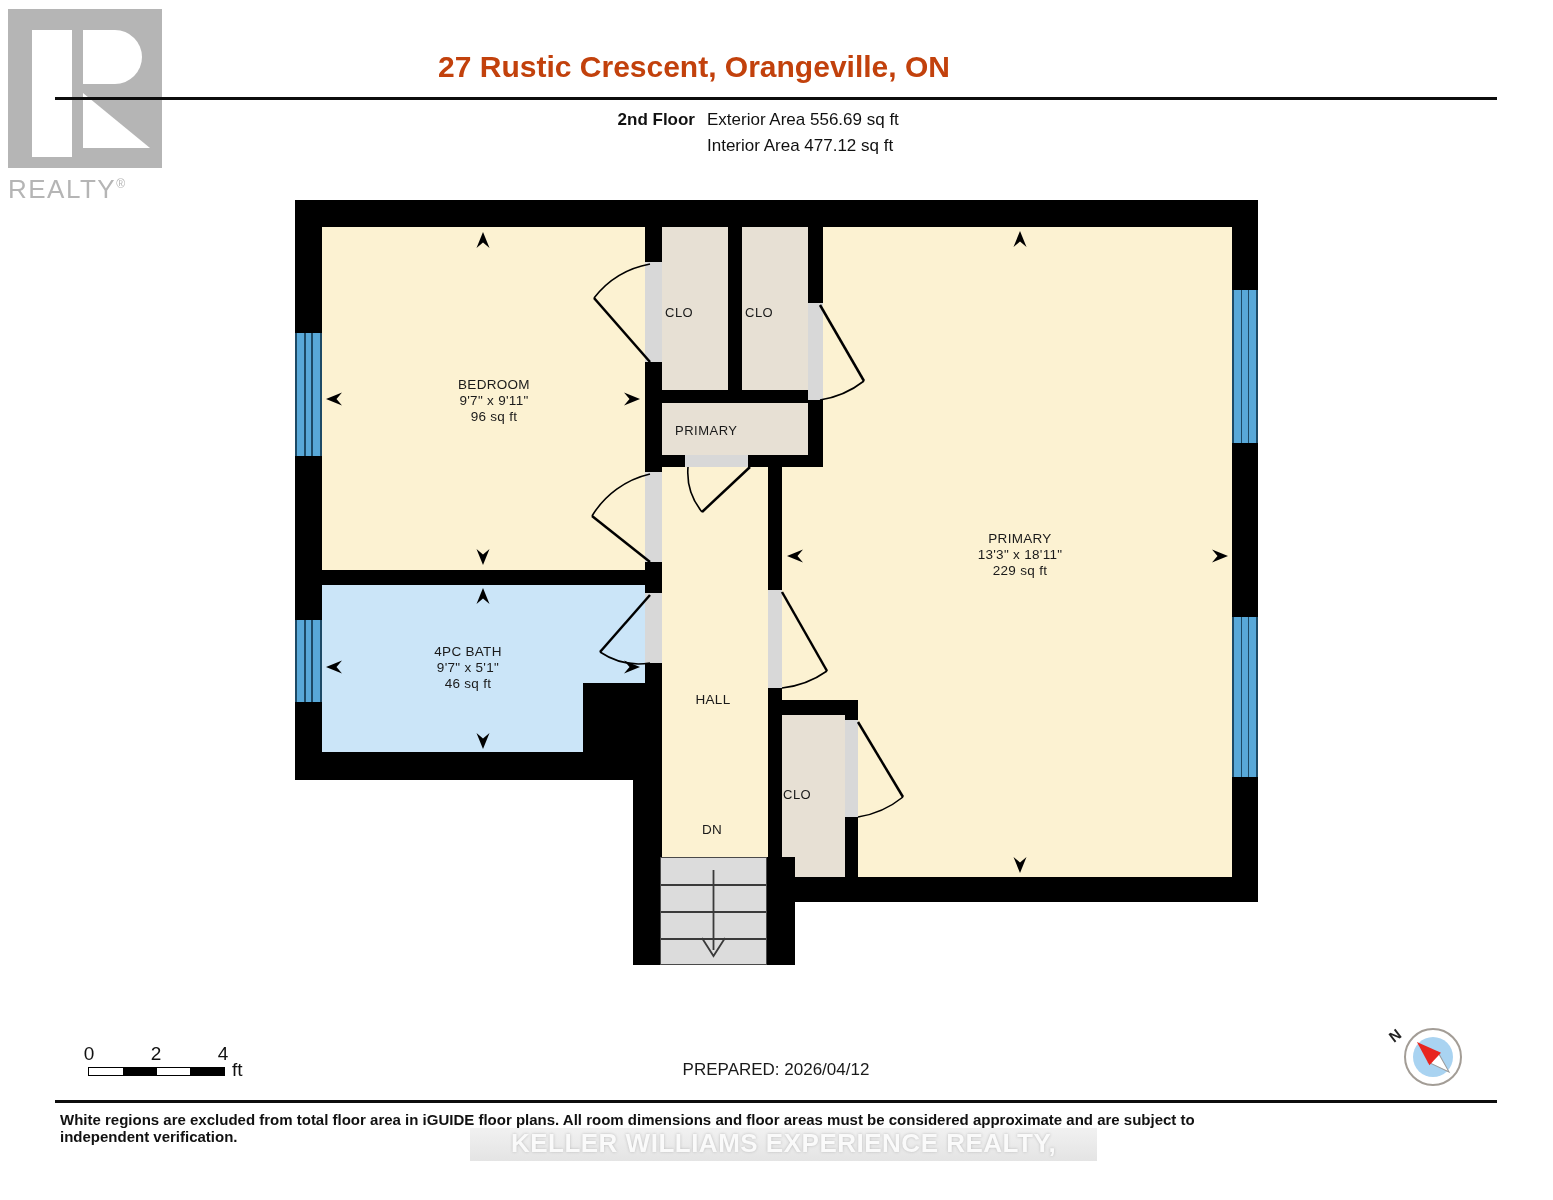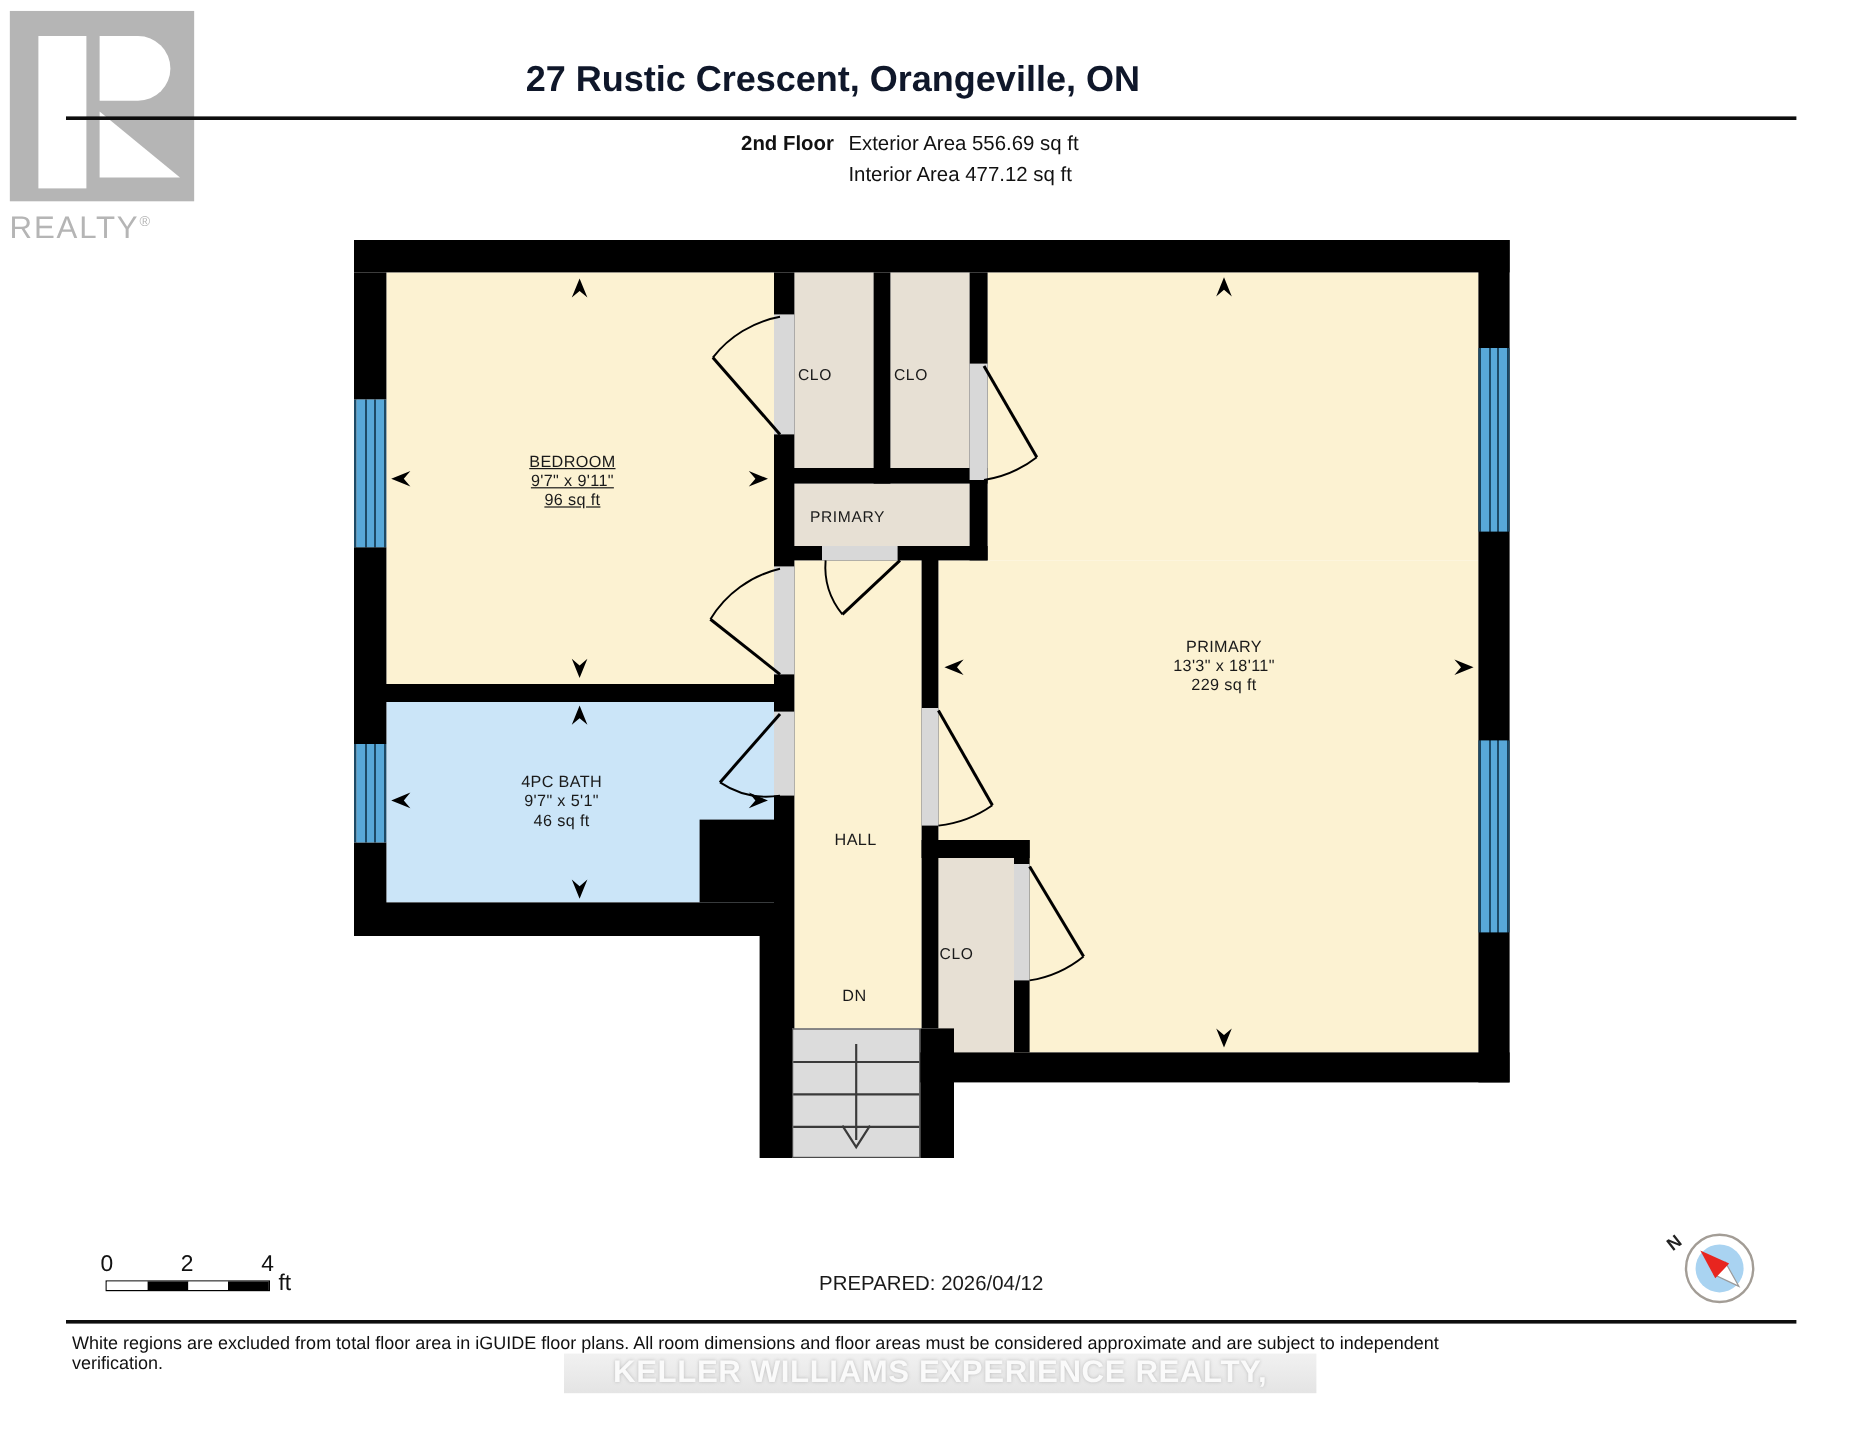--- a/index.html
+++ b/index.html
@@ -13,32 +13,32 @@
   .wall{position:absolute;background:var(--wall);}
   .room{position:absolute;background:var(--room-fill);}
   .closet{position:absolute;background:var(--closet-fill);}
   .bathfill{position:absolute;background:var(--bath-fill);}
   .gap{position:absolute;background:var(--door-gap);}
   .window{position:absolute;box-sizing:border-box;border-left:2px solid var(--window-frame);border-right:2px solid var(--window-frame);
     background:linear-gradient(90deg,var(--window-glass) 0 30%,var(--window-frame) 30% 38%,var(--window-glass) 38% 62%,var(--window-frame) 62% 70%,var(--window-glass) 70% 100%);}
   .stairs{position:absolute;background:var(--stairs-fill);box-sizing:border-box;border:1.5px solid #4a4a4a;}
   .roomlabel{position:absolute;text-align:center;font-size:13.5px;line-height:1.2;letter-spacing:.3px;color:#1a1a1a;}
   .smalllabel{position:absolute;text-align:left;font-size:13px;letter-spacing:.5px;color:#1a1a1a;}
-  .title{position:absolute;left:194px;top:50px;width:1000px;text-align:center;font-size:30px;font-weight:bold;color:#0f172a;}
+  .title{position:absolute;left:194px;top:50px;width:1000px;text-align:center;font-size:30px;font-weight:bold;color:#c2410c;}
   .rule{position:absolute;background:#0d0d0d;}
   .floorlabel{position:absolute;left:500px;top:110px;width:195px;text-align:right;font-size:17px;font-weight:bold;}
   .arealine{position:absolute;left:707px;font-size:17px;}
   .logo-text{position:absolute;left:8px;top:174px;font-size:26px;letter-spacing:1.5px;color:var(--logo-gray);}
   .logo-text sup{font-size:12px;}
   .scale-num{position:absolute;width:30px;text-align:center;font-size:19px;top:1043px;}
   .scale-unit{position:absolute;left:232px;top:1059px;font-size:19px;}
   .scalebar{position:absolute;left:88px;top:1067px;width:137px;height:9px;box-sizing:border-box;border:1px solid #000;display:flex;}
   .scalebar div{flex:1 1 auto;}
   .prepared{position:absolute;left:576px;top:1060px;width:400px;text-align:center;font-size:17px;color:#1a1a1a;}
-  .disclaimer{position:absolute;left:60px;top:1111px;width:1200px;font-size:15px;font-weight:normal;color:#111;}
+  .disclaimer{position:absolute;left:60px;top:1111px;width:1200px;font-size:15px;font-weight:bold;color:#111;}
   .watermark{position:absolute;left:470px;top:1128px;width:627px;height:33px;overflow:hidden;text-align:center;
     background:linear-gradient(180deg,#f1f1f1,#e4e4e4);color:var(--watermark-text);
     font-size:26px;font-weight:bold;letter-spacing:.5px;text-shadow:0 0 3px #b9b9b9;}
   svg{position:absolute;}
   svg text{font-family:"Liberation Sans",sans-serif;}
 </style>
 </head>
 <body>
 
 <svg style="left:8px;top:9px;" width="154" height="159" viewBox="0 0 154 159">
@@ -132,21 +132,21 @@
     <polygon points="483,749 476.5,733 483,738.5 489.5,733"></polygon>
     <polygon points="326,667 342,660.5 336.5,667 342,673.5"></polygon>
     <polygon points="640,667 624,660.5 629.5,667 624,673.5"></polygon>
     <polygon points="1020,231 1013.5,247 1020,241.5 1026.5,247"></polygon>
     <polygon points="1020,873 1013.5,857 1020,862.5 1026.5,857"></polygon>
     <polygon points="787,556 803,549.5 797.5,556 803,562.5"></polygon>
     <polygon points="1228,556 1212,549.5 1217.5,556 1212,562.5"></polygon>
   </g>
 </svg>
 
-<div class="roomlabel" style="left:367px;top:377px;width:220px;text-decoration:underline;">
+<div class="roomlabel" style="left:384px;top:377px;width:220px;">
   <div>BEDROOM</div>
   <div>9'7" x 9'11"</div>
   <div>96 sq ft</div>
 </div>
 <div class="roomlabel" style="left:358px;top:644px;width:220px;">
   <div>4PC BATH</div>
   <div>9'7" x 5'1"</div>
   <div>46 sq ft</div>
 </div>
 <div class="roomlabel" style="left:910px;top:531px;width:220px;">

